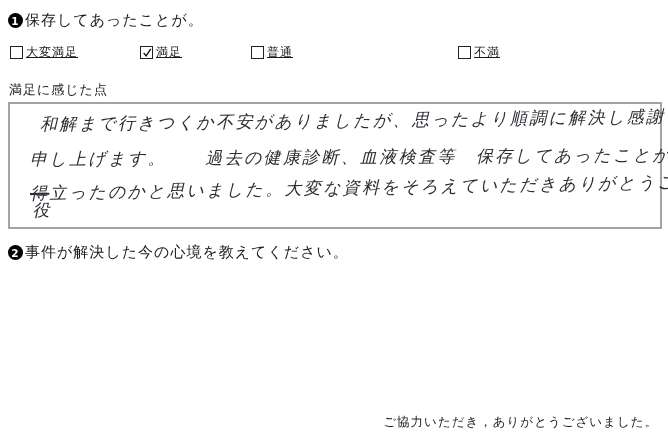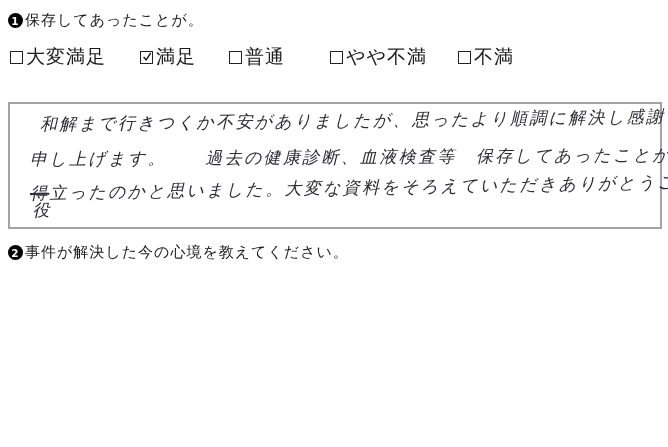--- a/index.html
+++ b/index.html
@@ -24,22 +24,23 @@
     background:#000;color:#fff;
     display:inline-flex;align-items:center;justify-content:center;
     font-size:10.5px;font-weight:bold;
     font-family:"DejaVu Sans","Liberation Sans",sans-serif;
     flex:0 0 auto;
   }
   .options-row{position:absolute;top:44px;left:0;width:668px;height:20px;}
   .option{
     position:absolute;top:0;
     display:flex;align-items:center;gap:3px;
-    font-size:19px;letter-spacing:1px;white-space:nowrap;
+    font-size:12px;letter-spacing:1px;white-space:nowrap;
     cursor:default;
+    text-decoration:underline;
   }
   .checkbox{
     width:11px;height:11px;
     border:1.5px solid #222;
     background:#fff;
     display:inline-flex;align-items:center;justify-content:center;
     flex:0 0 auto;
   }
   .checkbox svg{display:none;}
   .option.checked .checkbox svg{display:block;}
@@ -92,43 +93,41 @@
       <span>大変満足</span>
     </label>
     <label class="option checked" style="left:140px;text-align:center;">
       <span class="checkbox">
           <svg width="10" height="10" viewBox="0 0 12 12">
             <polyline points="2,6 5,9.5 10.5,1" fill="none" stroke="#111" stroke-width="1.6"></polyline>
           </svg>
         </span>
       <span>満足</span>
     </label>
-    <label class="option" style="left:229px;">
+    <label class="option" style="left:251px;">
       <span class="checkbox"></span>
       <span>普通</span>
-    </label>
-    <label class="option" style="left:330px;">
-      <span class="checkbox"></span>
-      <span>やや不満</span>
     </label>
     <label class="option" style="left:458px;">
       <span class="checkbox"></span>
       <span>不満</span>
     </label>
   </div>
 
+  <div class="box-label print">満足に感じた点</div>
 
   <div class="answer-box box1">
     <span class="hand rot-a" style="left:30px;top:9px;">和解まで行きつくか不安がありましたが、思ったより順調に解決し感謝</span>
     <span class="hand rot-b" style="left:20px;top:44px;">申し上げます。　　過去の健康診断、血液検査等　保存してあったことが</span>
     <span class="hand rot-c" style="left:20px;top:78px;">
       <span class="correction"><span class="struck">得</span><span class="replacement">役</span></span><span>立ったのかと思いました。大変な資料をそろえていただきありがとうございました。</span>
     </span>
   </div>
 
   <div class="q-heading print" style="top:243px;">
     <span class="numcircle">2</span>
     <span>事件が解決した今の心境を教えてください。</span>
   </div>
 
 
+  <div class="footer print">ご協力いただき，ありがとうございました。</div>
 
 </div>
 
 </body></html>

